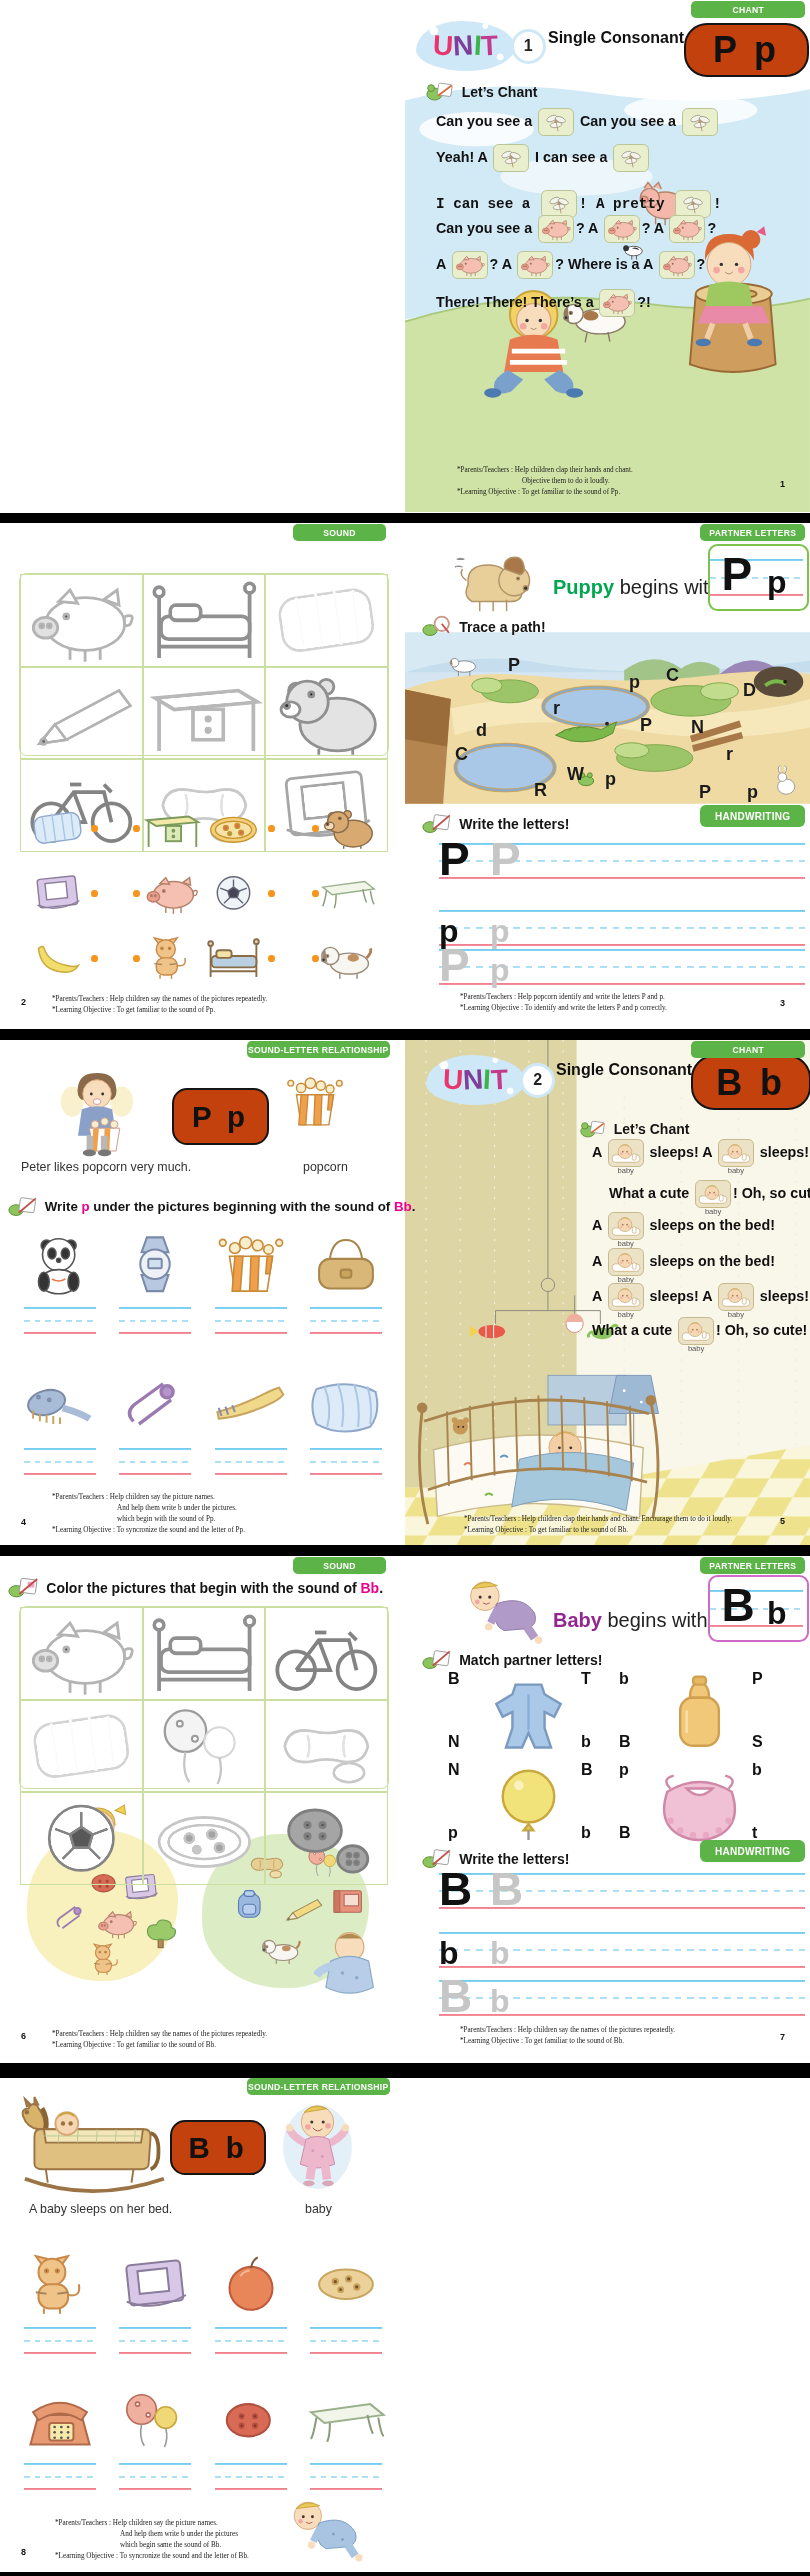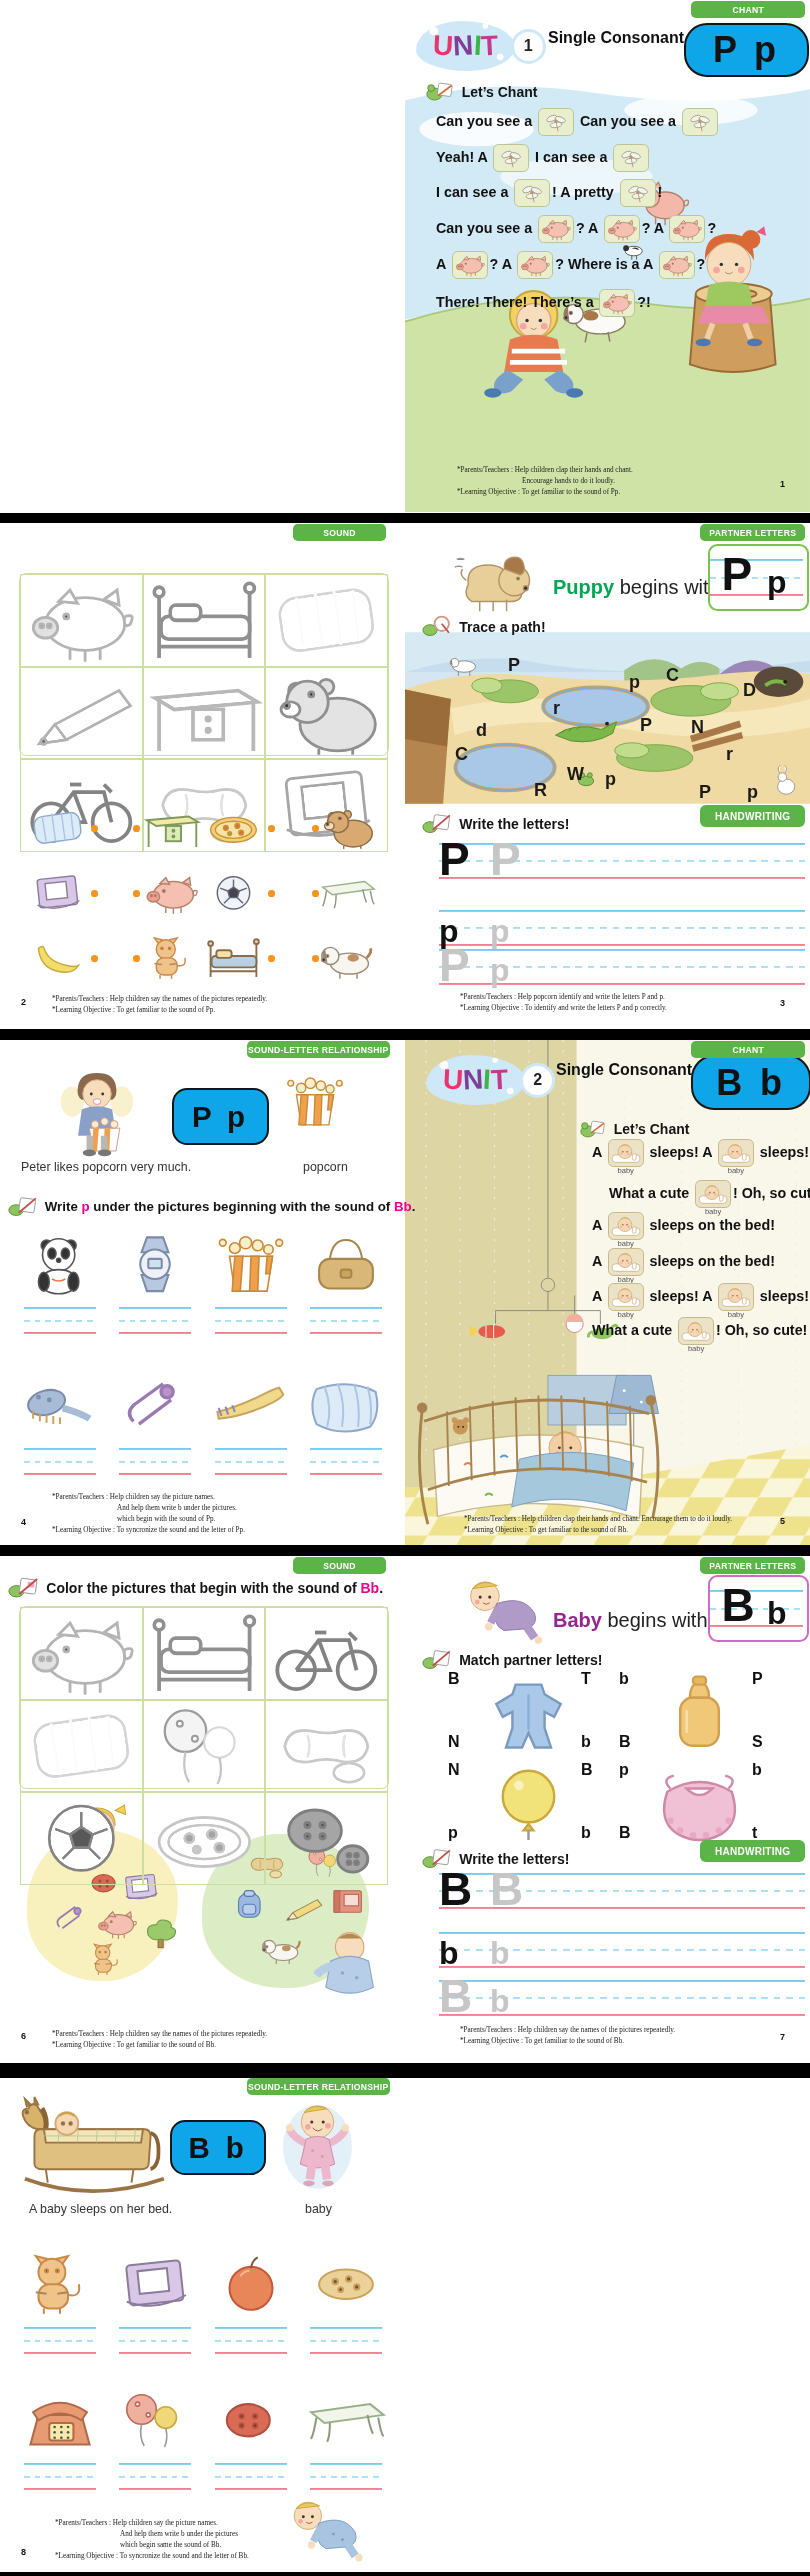--- a/index.html
+++ b/index.html
@@ -3,21 +3,21 @@
 <meta charset="utf-8">
 <style>
   html,body{margin:0;padding:0}
   body{width:810px;height:2576px;position:relative;background:#000;font-family:"Liberation Sans",sans-serif}
   .band{position:absolute;left:0;width:810px;background:#fff;overflow:hidden}
   .page{position:absolute;top:0;width:405px;height:100%}
   .page.lt{left:0}.page.rt{left:405px}
   .badge{position:absolute;background:#5cb347;color:#fff;font-weight:bold;font-size:8.6px;line-height:1;
     text-align:center;letter-spacing:0.3px;padding:4.8px 0 3.8px;border-radius:4.8px;z-index:6}
   .badge.mid{font-size:10px;padding:6.7px 0 5.7px;border-radius:5.7px}
-  .lettercard{position:absolute;background:#0ea5e9;border:2.9px solid #151515;border-radius:23px;display:flex;
+  .lettercard{position:absolute;background:#c2410c;border:2.9px solid #151515;border-radius:23px;display:flex;
     align-items:center;justify-content:center;font-weight:bold;color:#111;z-index:4;letter-spacing:3.8px}
   .lettercard.big{font-size:36px}
   .lettercard.small{font-size:29.5px;border-width:2.4px;border-radius:15.2px}
   .title{position:absolute;font-weight:bold;font-size:16px;color:#101010;z-index:4;white-space:nowrap}
   .u-wrap{position:absolute;display:flex;align-items:center;z-index:4}
   .u-blob{display:inline-flex;align-items:center;justify-content:center;width:99px;height:50px;background:#cfe8f8;
     border-radius:46% 54% 48% 52%/58% 52% 48% 42%;
     background-image:radial-gradient(circle at 18% 20%,#fff 0 3.8px,rgba(0,0,0,0) 4.8px),
       radial-gradient(circle at 85% 72%,#fff 0 2.9px,rgba(0,0,0,0) 3.8px),
       radial-gradient(circle at 70% 10%,#fff 0 2.4px,rgba(0,0,0,0) 3.3px)}
@@ -222,21 +222,21 @@
                 </g>
               </svg></span></span> I can see a <span class="chip chip-pinwheel"><span class="icn"><svg viewBox="0 0 64 48" xmlns="http://www.w3.org/2000/svg">
                 <g stroke="#9a9a88" stroke-width="1.5" fill="#f4f4ea">
                   <ellipse cx="24" cy="18" rx="10" ry="5" transform="rotate(-25 24 18)"></ellipse>
                   <ellipse cx="40" cy="20" rx="10" ry="5" transform="rotate(20 40 20)"></ellipse>
                   <ellipse cx="32" cy="30" rx="11" ry="5" transform="rotate(-8 32 30)"></ellipse>
                   <line x1="32" y1="24" x2="36" y2="42" stroke="#b08968"></line>
                   <circle cx="32" cy="23" r="2.5" fill="#d88a6a"></circle>
                 </g>
               </svg></span></span></div>
-        <div class="chant-line" style="top: 179px;">I can see a <span class="chip chip-pinwheel"><span class="icn"><svg viewBox="0 0 64 48" xmlns="http://www.w3.org/2000/svg">
+        <div class="chant-line" style="top: 190px; font-family: Liberation Mono, monospace;">I can see a <span class="chip chip-pinwheel"><span class="icn"><svg viewBox="0 0 64 48" xmlns="http://www.w3.org/2000/svg">
                 <g stroke="#9a9a88" stroke-width="1.5" fill="#f4f4ea">
                   <ellipse cx="24" cy="18" rx="10" ry="5" transform="rotate(-25 24 18)"></ellipse>
                   <ellipse cx="40" cy="20" rx="10" ry="5" transform="rotate(20 40 20)"></ellipse>
                   <ellipse cx="32" cy="30" rx="11" ry="5" transform="rotate(-8 32 30)"></ellipse>
                   <line x1="32" y1="24" x2="36" y2="42" stroke="#b08968"></line>
                   <circle cx="32" cy="23" r="2.5" fill="#d88a6a"></circle>
                 </g>
               </svg></span></span>! A pretty <span class="chip chip-pinwheel"><span class="icn"><svg viewBox="0 0 64 48" xmlns="http://www.w3.org/2000/svg">
                 <g stroke="#9a9a88" stroke-width="1.5" fill="#f4f4ea">
                   <ellipse cx="24" cy="18" rx="10" ry="5" transform="rotate(-25 24 18)"></ellipse>
@@ -343,21 +343,21 @@
                   <circle cx="24" cy="22" r="1.3" fill="#53322a"></circle>
                   <path d="M55 22 q6 -2 3 4 q-4 3 -3 -4" fill="none"></path>
                   <line x1="26" y1="39" x2="26" y2="45"></line>
                   <line x1="34" y1="40" x2="34" y2="46"></line>
                   <line x1="42" y1="39" x2="42" y2="45"></line>
                 </g>
               </svg></span></span>?!</div>
       </div>
     <div class="footer" style="left:52px;top:465px">
         <div class="fl">*Parents/Teachers : Help children clap their hands and chant.</div>
-        <div class="fl cont">Encourage hands to do it loudly.</div>
+        <div class="fl cont">Objective them to do it loudly.</div>
         <div class="fl">*Learning Objective : To get familiar to the sound of Pp.</div>
       </div>
     <div class="pageno" style="left:375px;top:479px">1</div>
   </section>
 </div>
 
 <div class="band" style="top:523px;height:506px">
   <section class="page lt">
     <div class="badge" style="top:1px;right:19px;width:93px">SOUND</div>
     <div class="grid mono" style="left:19px;top:50px;width:368px;height:181px">

